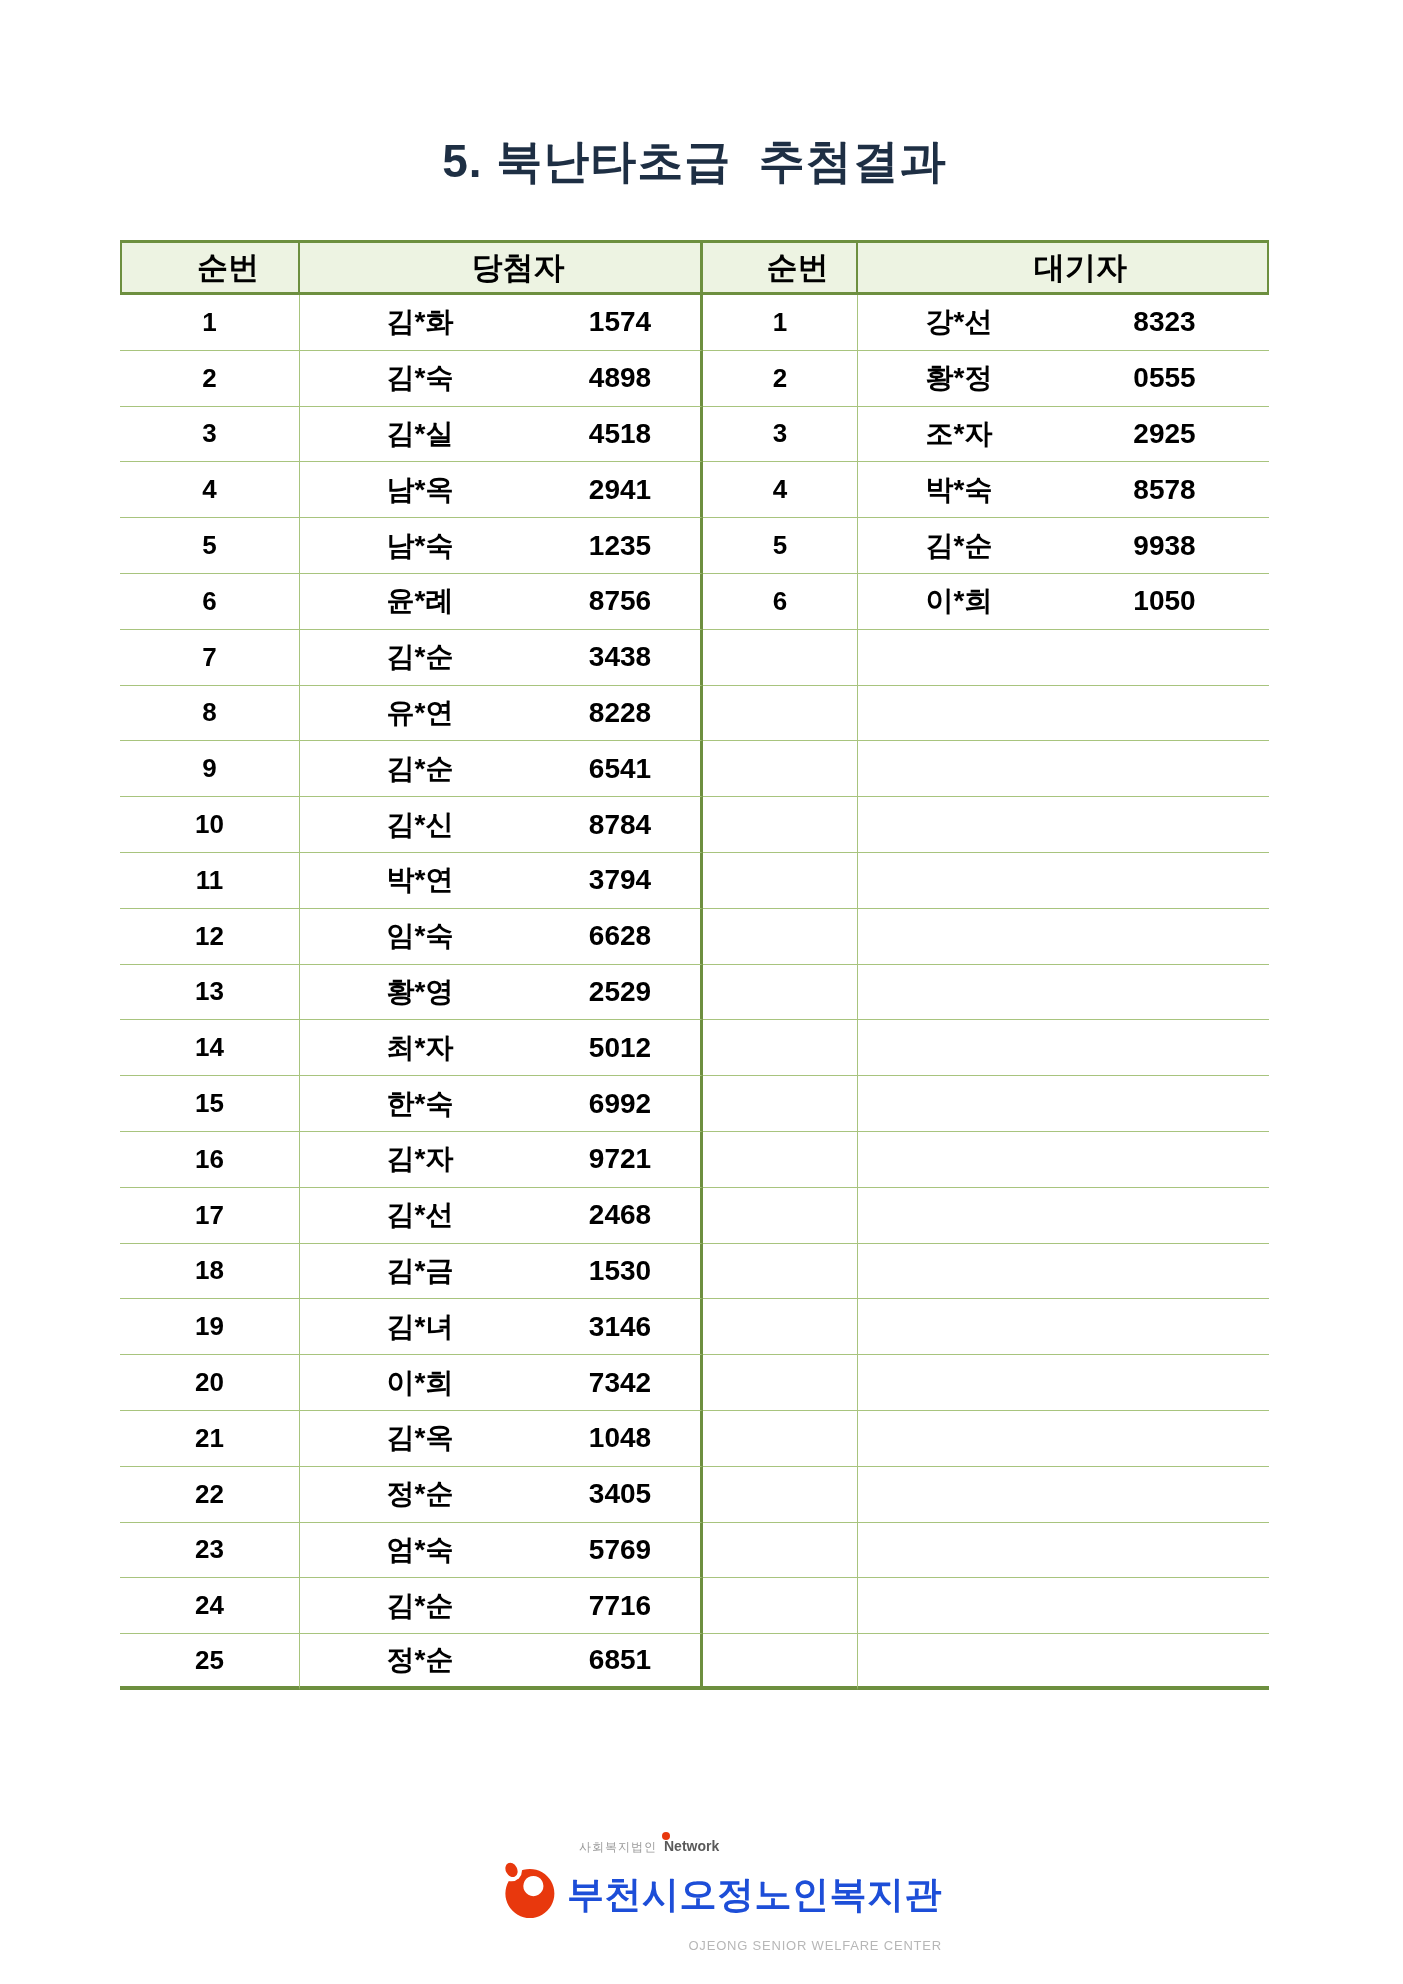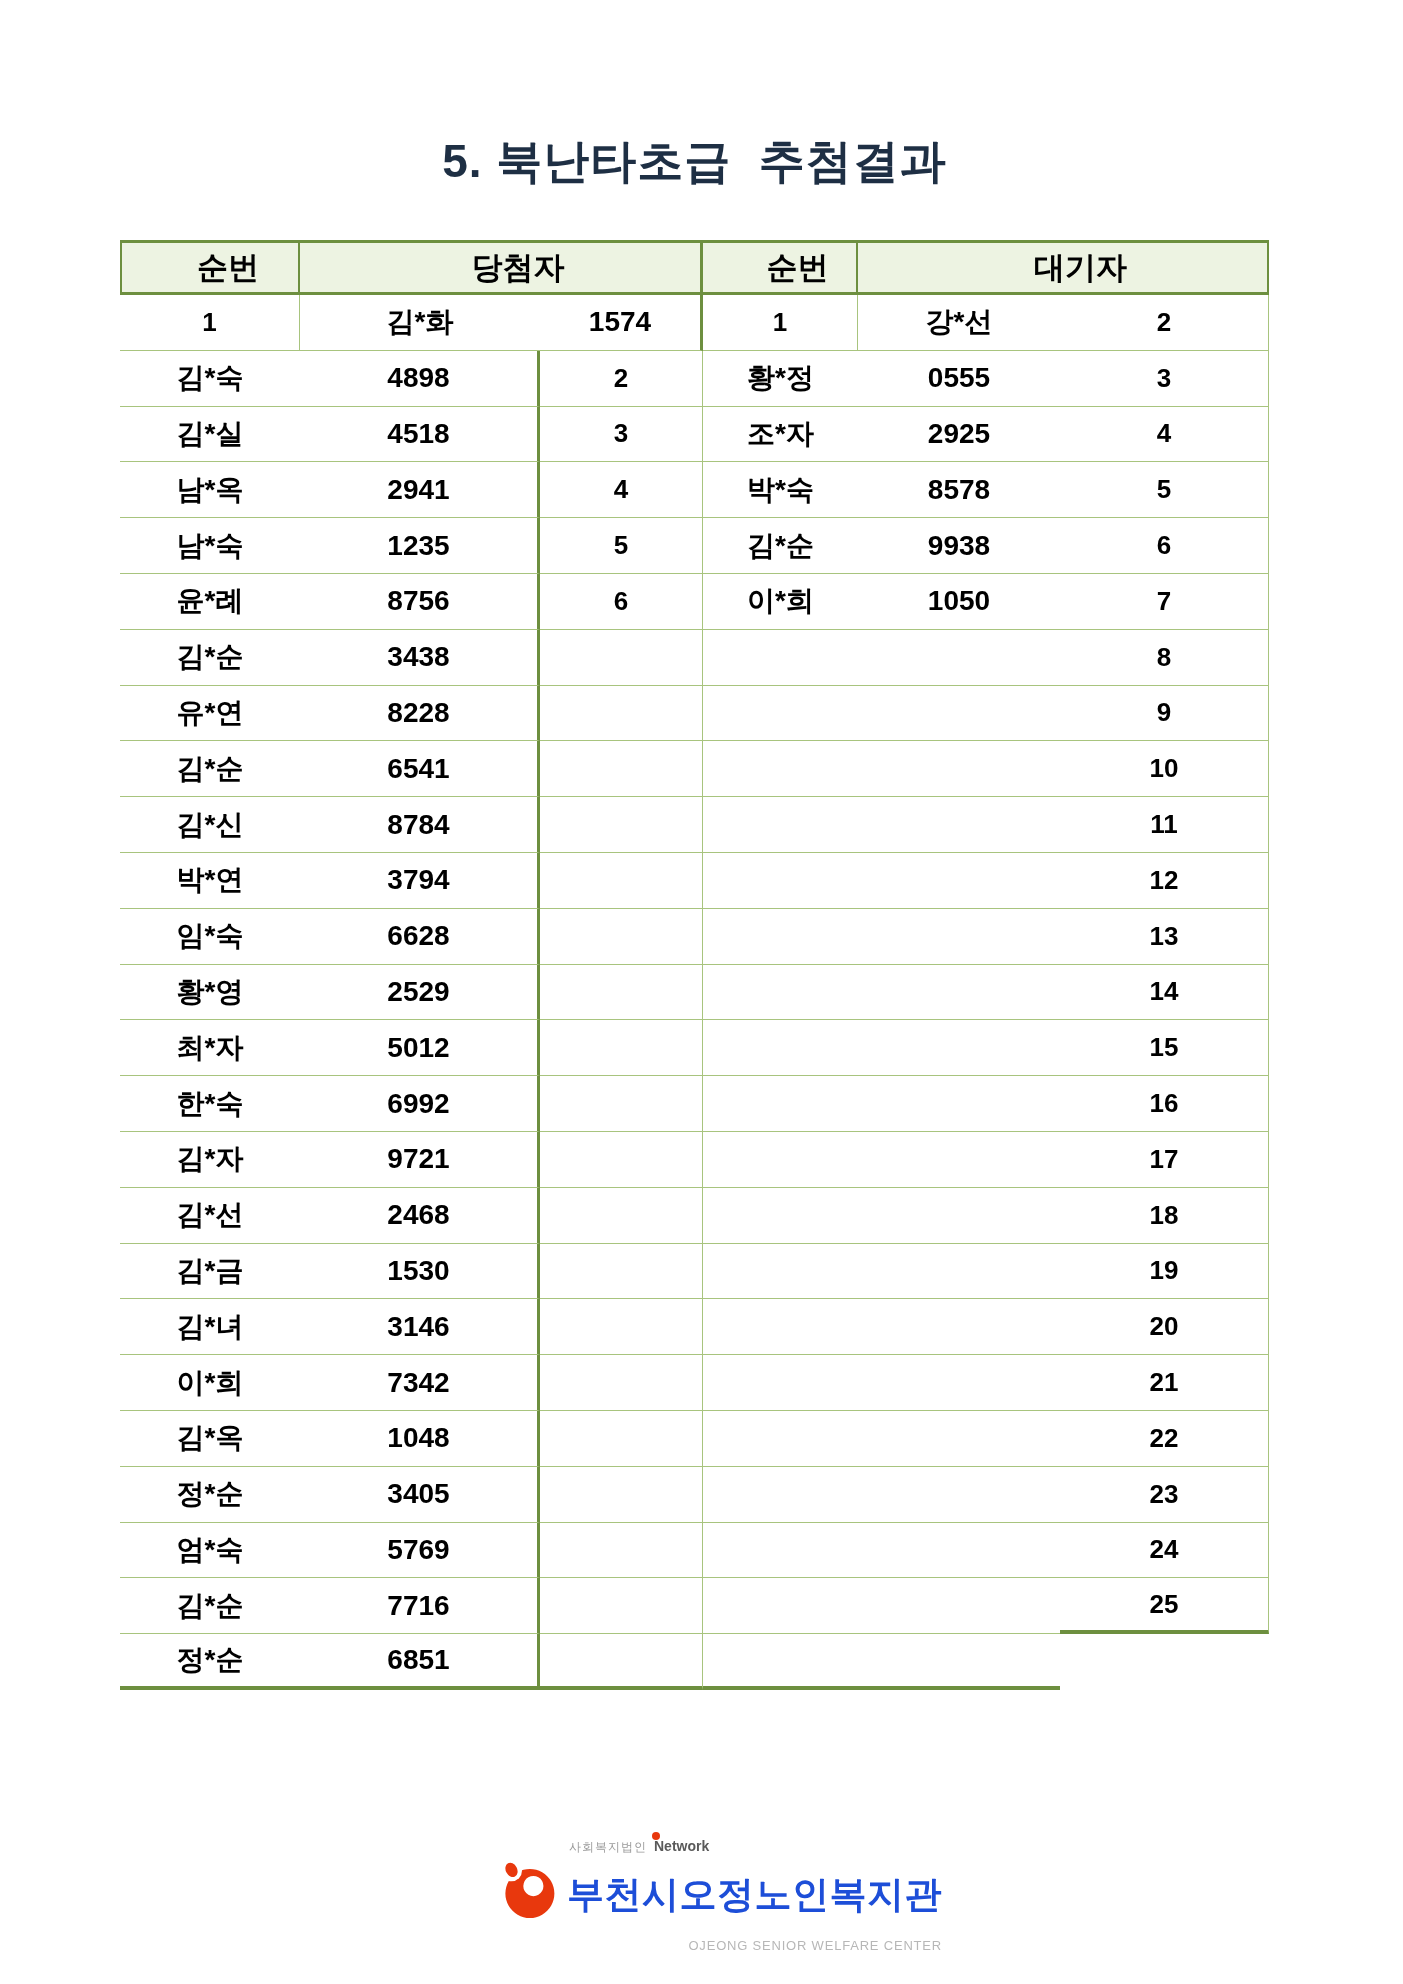--- a/index.html
+++ b/index.html
@@ -57,21 +57,21 @@
   .c6{font-size:28px;}
   .cell.last{border-bottom:4px solid var(--dark-green);}
   .logo{
     position:absolute;top:1838px;left:501px;
     display:flex;align-items:flex-start;
   }
   .logo-mark{width:56px;height:60px;margin-top:22px;flex:0 0 auto;}
   .logo-text{margin-left:10px;display:flex;flex-direction:column;}
   .logo-sub{
     font-size:12px;color:#9a9a9a;letter-spacing:1px;
-    display:flex;align-items:baseline;height:18px;margin-left:2px;
+    display:flex;align-items:baseline;height:18px;margin-left:12px;
   }
   .logo-network{
     font-size:14px;color:#5a5a5a;letter-spacing:0;margin-left:7px;
     position:relative;font-weight:bold;
   }
   .network-dot{
     position:absolute;left:-2px;top:-6px;width:8px;height:8px;
     background:var(--logo-red);border-radius:50%;
   }
   .logo-name{
@@ -92,20 +92,21 @@
   <div class="hcell h1">순번</div>
   <div class="hcell h2">당첨자</div>
   <div class="hcell h3">순번</div>
   <div class="hcell h4">대기자</div>
 
 <div class="cell c1">1</div>
     <div class="cell c2">김*화</div>
     <div class="cell c3">1574</div>
     <div class="cell c4">1</div>
     <div class="cell c5">강*선</div>
+    <div class="cell c6">8323</div>
     <div class="cell c1">2</div>
     <div class="cell c2">김*숙</div>
     <div class="cell c3">4898</div>
     <div class="cell c4">2</div>
     <div class="cell c5">황*정</div>
     <div class="cell c6">0555</div>
     <div class="cell c1">3</div>
     <div class="cell c2">김*실</div>
     <div class="cell c3">4518</div>
     <div class="cell c4">3</div>

